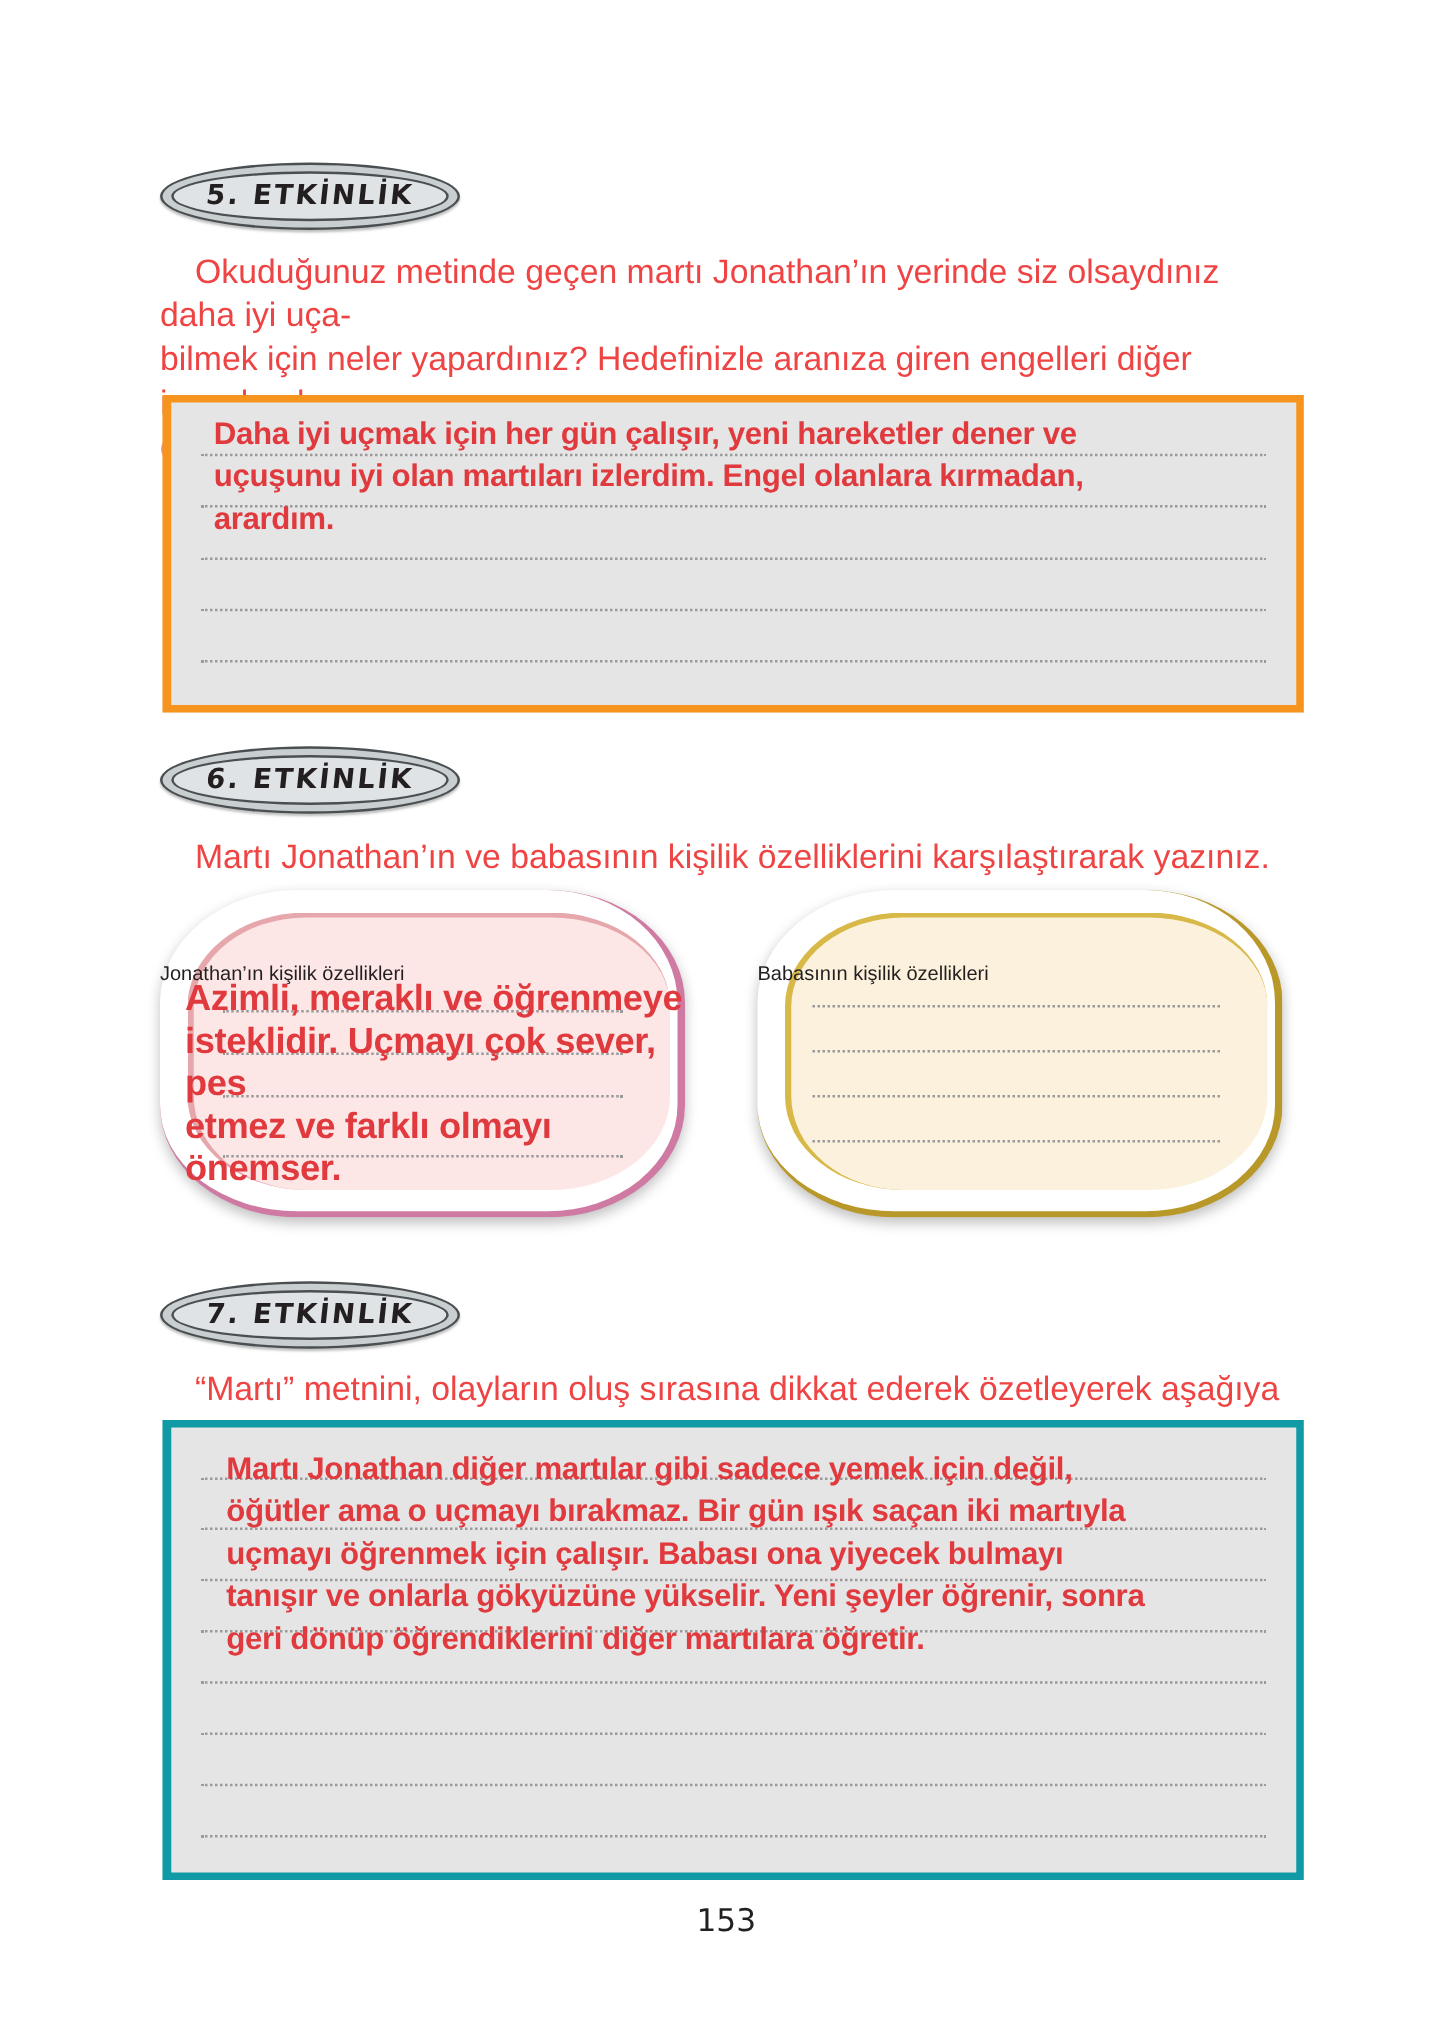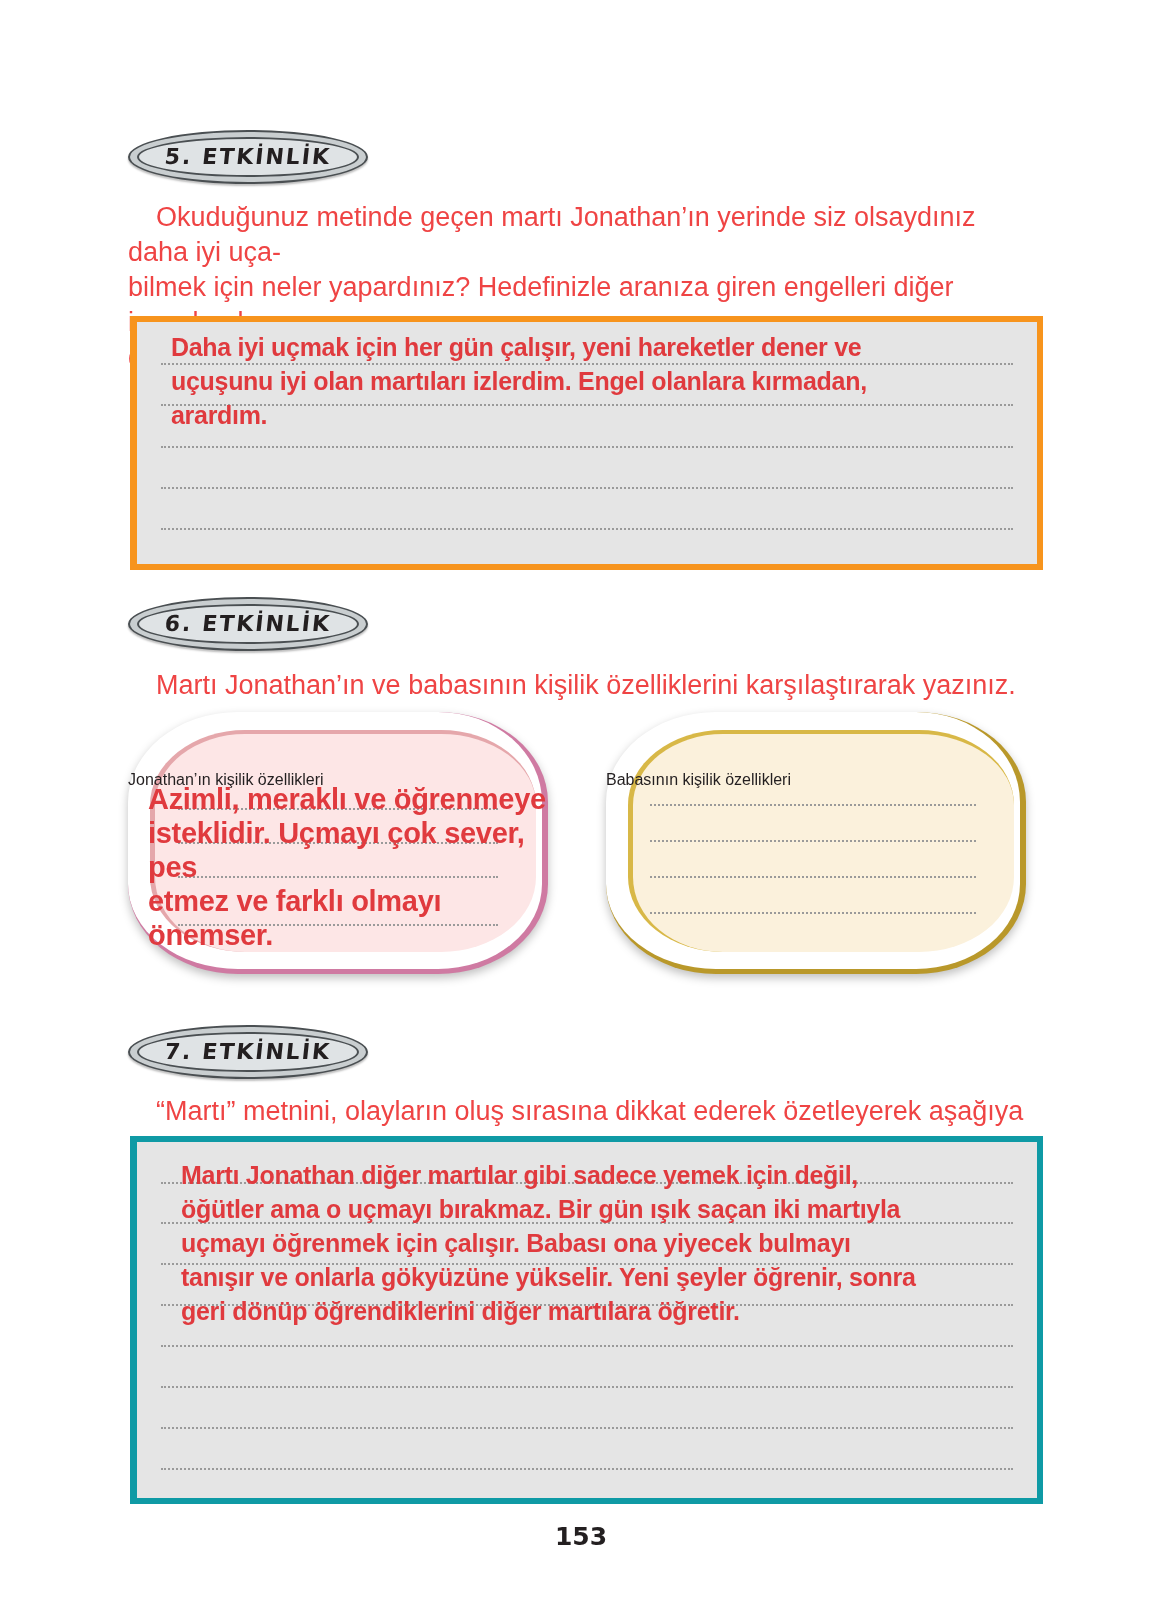--- a/index.html
+++ b/index.html
@@ -23,21 +23,21 @@
 
   .bubble { position: absolute; top: 712px; width: 420px; height: 262px; }
   .bubble .shell { position: absolute; inset: 0; border-radius: 110px / 90px; background: #ffffff; box-shadow: 0 4px 10px rgba(0,0,0,0.25); }
   .bubble .fill { position: absolute; left: 22px; top: 18px; right: 12px; bottom: 22px; border-radius: 95px / 75px; }
   .bubble.pink .shell { border-right: 6px solid #cf7aa2; border-bottom: 5px solid #cf7aa2; }
   .bubble.pink .fill { background: #fde6e6; border-left: 5px solid #e5a7ab; border-top: 4px solid #e5a7ab; }
   .bubble.gold .shell { border-right: 6px solid #b9982a; border-bottom: 5px solid #b9982a; }
   .bubble.gold .fill { background: #fbf1dc; border-left: 5px solid #d8b847; border-top: 4px solid #d8b847; }
   .bubble .title { position: absolute; left: 0; right: 0; top: 30px; text-align: left; font-size: 16px; color: #231f20; margin-top: 29px; }
 
-  .page-num { position: absolute; left: 0; right: 0; top: 1522px; text-align: center; font-family: "DejaVu Sans", sans-serif; font-size: 25px; color: #231f20; font-weight: bold; }
+  .page-num { position: absolute; left: 0; right: 0; top: 1522px; text-align: center; font-family: "DejaVu Sans", sans-serif; font-size: 25px; color: #231f20; }
 </style>
 </head>
 <body>
 
 <div class="badge" style="top:130px;">
   <div class="outer"></div>
   <div class="inner"></div>
   <div class="label">5. ETKİNLİK</div>
 </div>
 

